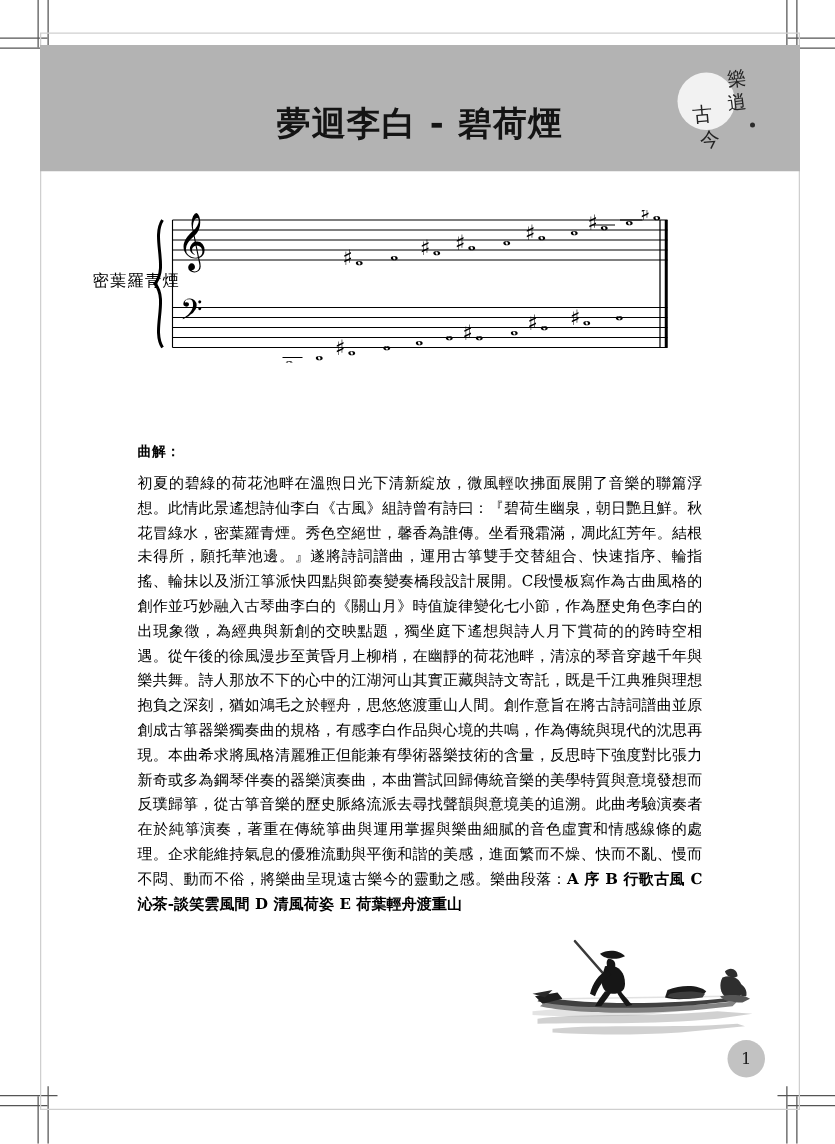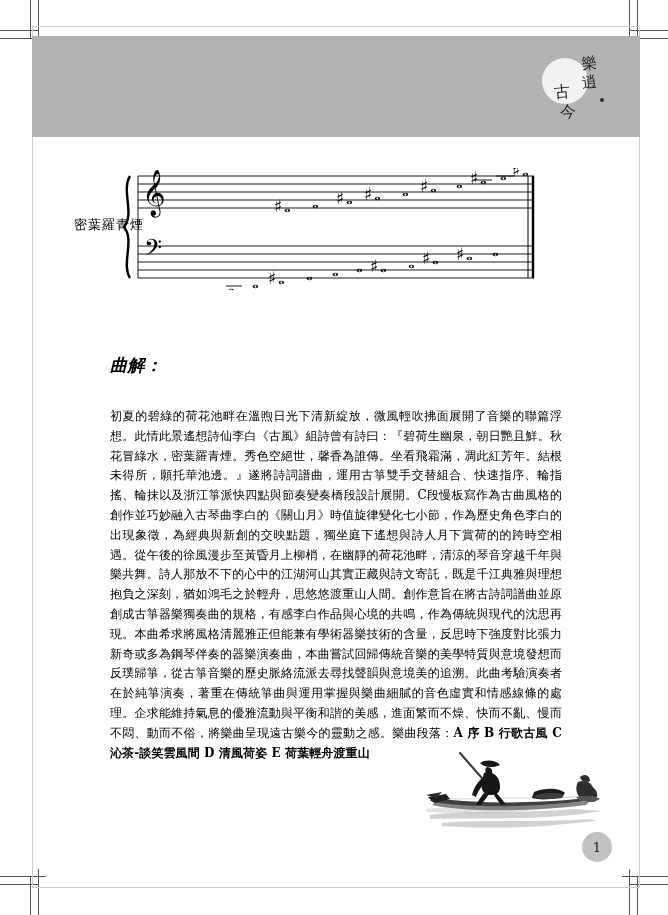--- a/index.html
+++ b/index.html
@@ -131,25 +131,24 @@
   .staff-svg { position: absolute; left: 0; top: 0; }
 
   
   .body-area {
     position: absolute;
     left: 110px;
     top: 354px;
     width: 452px;
   }
   .section-heading {
-    font-size: 17px;
+    font-size: 11px;
     font-weight: bold;
     letter-spacing: 0.5px;
-    margin: 0 0 30px 0;
-    font-style: italic;
+    margin: 0 0 8px 0;
   }
   .body-para {
     margin: 0;
     font-size: 12px;
     line-height: 19.8px;
     text-align: justify;
     text-justify: inter-ideograph;
     letter-spacing: 0.1px;
   }
   .body-para b { font-weight: bold; }
@@ -204,20 +203,21 @@
 <div class="crop crop-br">
   <div class="h h1"></div>
     <div class="h h2"></div>
     <div class="v v1"></div>
     <div class="v v2"></div>
 </div>
 
 <div class="page-frame"></div>
 
 <div class="header-band">
+  <div class="doc-title">夢迴李白 - 碧荷煙</div>
 
   <div class="logo">
     <div class="disc"></div>
     <div class="glyph g-le">樂</div>
     <div class="glyph g-xiao">逍</div>
     <div class="glyph g-gu">古</div>
     <div class="glyph g-jin">今</div>
     <div class="dot"></div>
   </div>
 </div>

